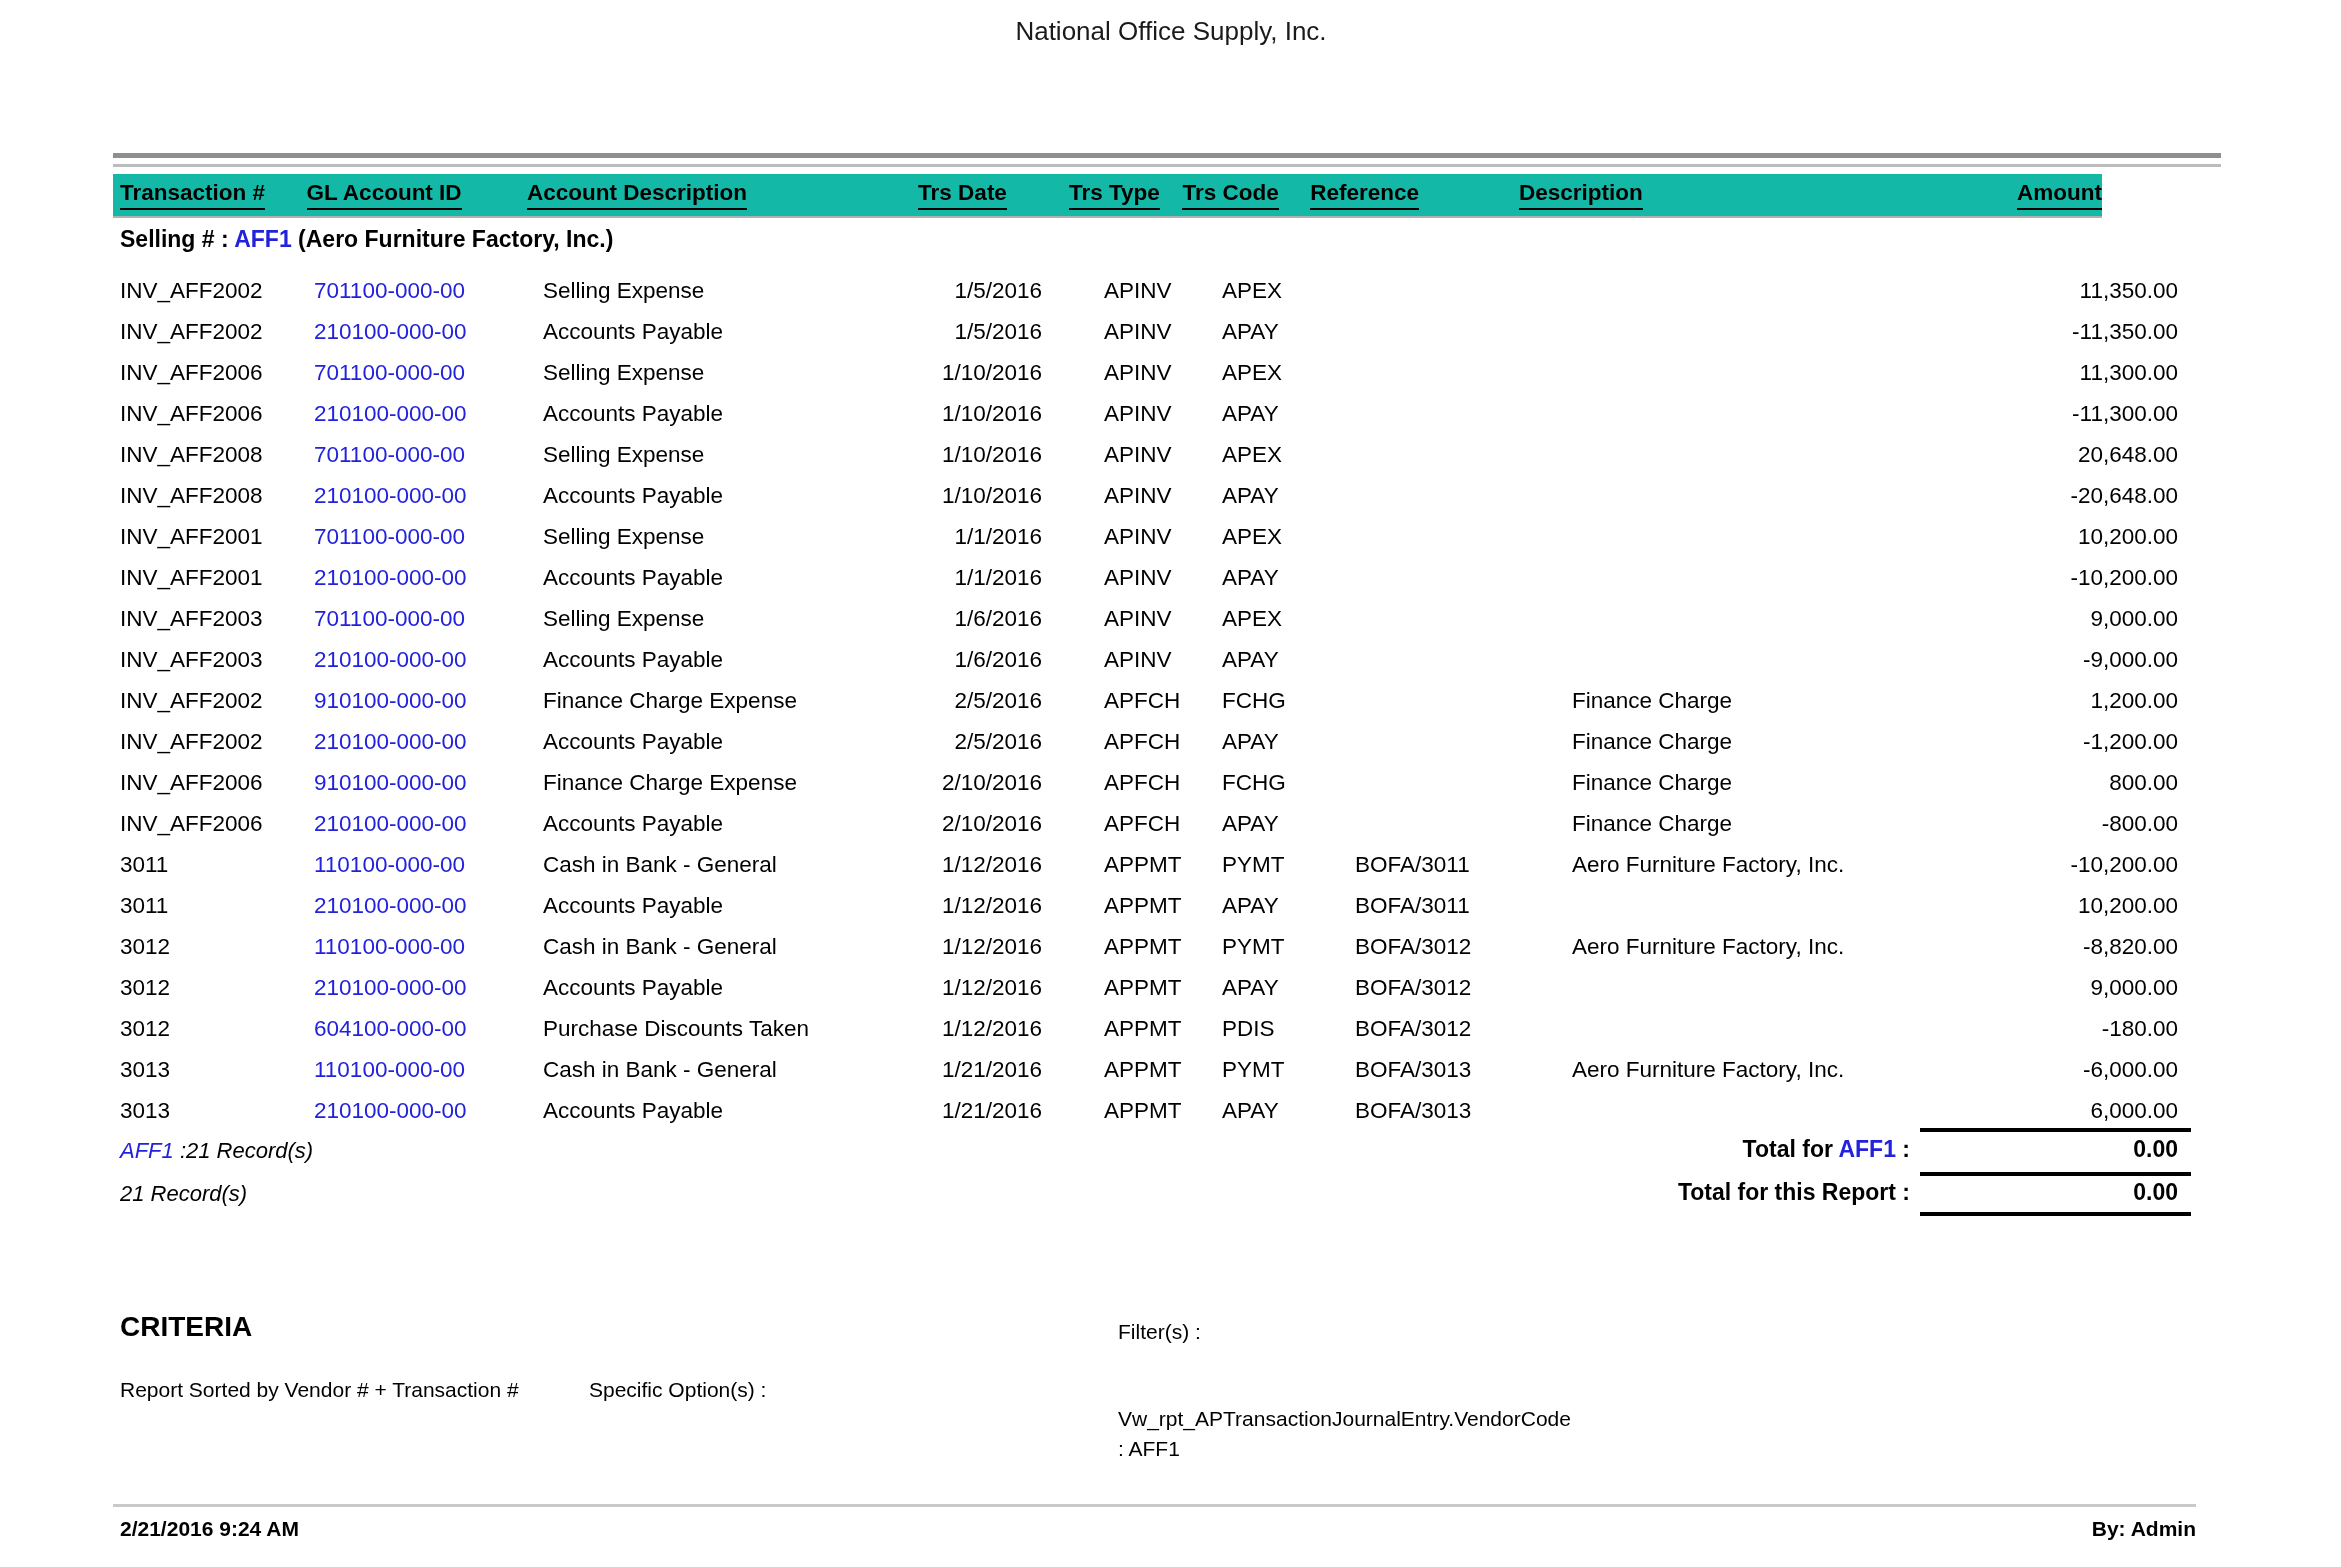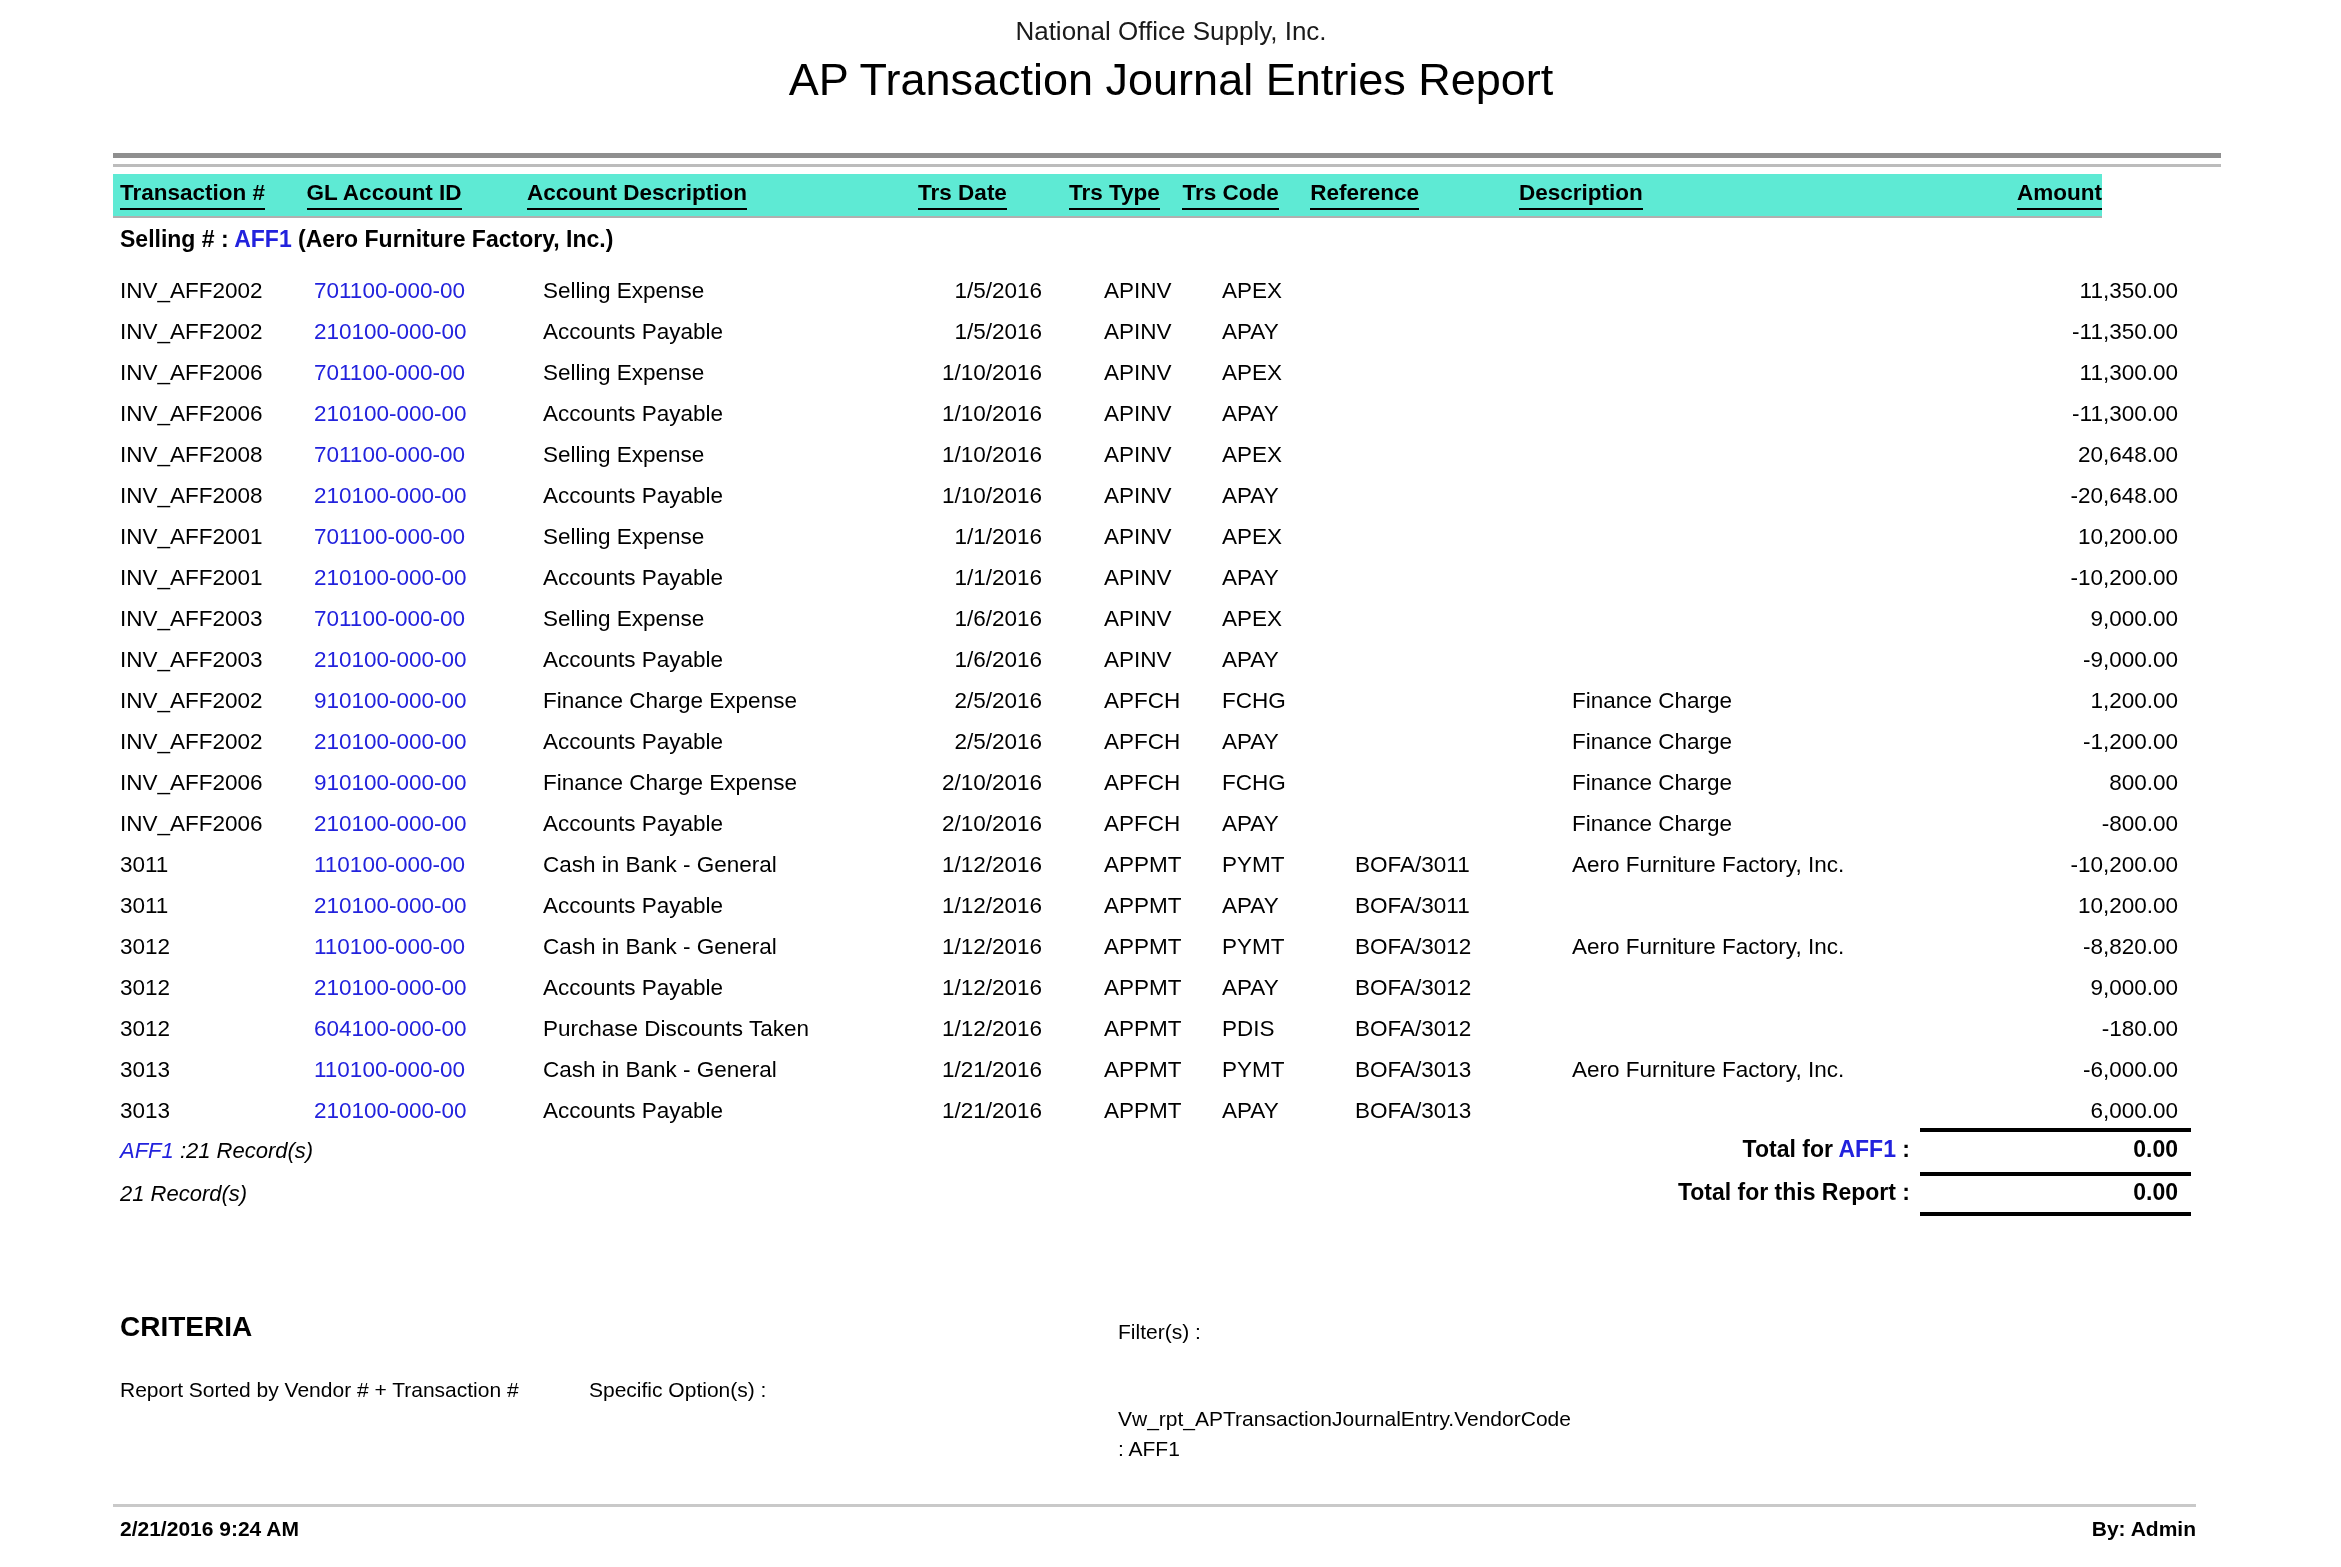--- a/index.html
+++ b/index.html
@@ -6,21 +6,21 @@
   html,body { background:#ffffff; }
   body { font-family:"Liberation Sans", sans-serif; color:#000; }
   .page { position:relative; width:2342px; height:1567px; background:#ffffff; overflow:hidden; }
 
   .company { position:absolute; top:15.5px; left:0; width:100%; text-align:center; font-size:26px; color:#1a1a1a; }
   .title   { position:absolute; top:54px; left:0; width:100%; text-align:center; font-size:45px; color:#000; }
 
   .rule-thick { position:absolute; top:153px; left:113px; width:2108px; height:5.4px; background:#8f8f8f; }
   .rule-thin  { position:absolute; top:164px; left:113px; width:2108px; height:3.1px; background:#bcbcbc; }
 
-  .band { position:absolute; top:174px; left:113px; width:1989px; height:44px; background:#5eead4;
+  .band { position:absolute; top:174px; left:113px; width:1989px; height:44px; background:#14b8a6;
           border-bottom:2.3px solid #b0b0b0; display:flex; align-items:center; }
   .hcell { font-weight:bold; font-size:22.5px; white-space:nowrap; }
   .hcell span { display:inline-block; border-bottom:2.3px solid #000; padding-bottom:2.3px; }
 
   .c  { font-size:22.5px; white-space:nowrap; overflow:visible; }
   .c1 { width:201px; padding-left:7px; }
   .c2 { width:229px; }
   .c3 { width:360px; }
   .c4 { width:139px; text-align:right; }
   .c5 { width:180px; padding-left:62px; }
@@ -58,21 +58,20 @@
   .footer-date { position:absolute; top:1517px; left:120px; font-size:21px; font-weight:bold; }
   .footer-page { position:absolute; top:1517px; left:113px; width:2083px; text-align:center; font-size:21px; font-weight:bold; }
   .footer-by   { position:absolute; top:1517px; right:146px; font-size:21px; font-weight:bold; }
 </style>
 </head>
 <body>
 
 <div class="page">
 
   <div class="company">National Office Supply, Inc.</div>
-  <div class="title">AP Transaction Journal Entries Report</div>
 
   <div class="rule-thick"></div>
   <div class="rule-thin"></div>
 
   <div class="band">
     <div class="hcell c1"><span>Transaction #</span></div>
     <div class="hcell c2"><span>GL Account ID</span></div>
     <div class="hcell c3"><span>Account Description</span></div>
     <div class="hcell c4"><span>Trs Date</span></div>
     <div class="hcell c5"><span>Trs Type</span></div>

